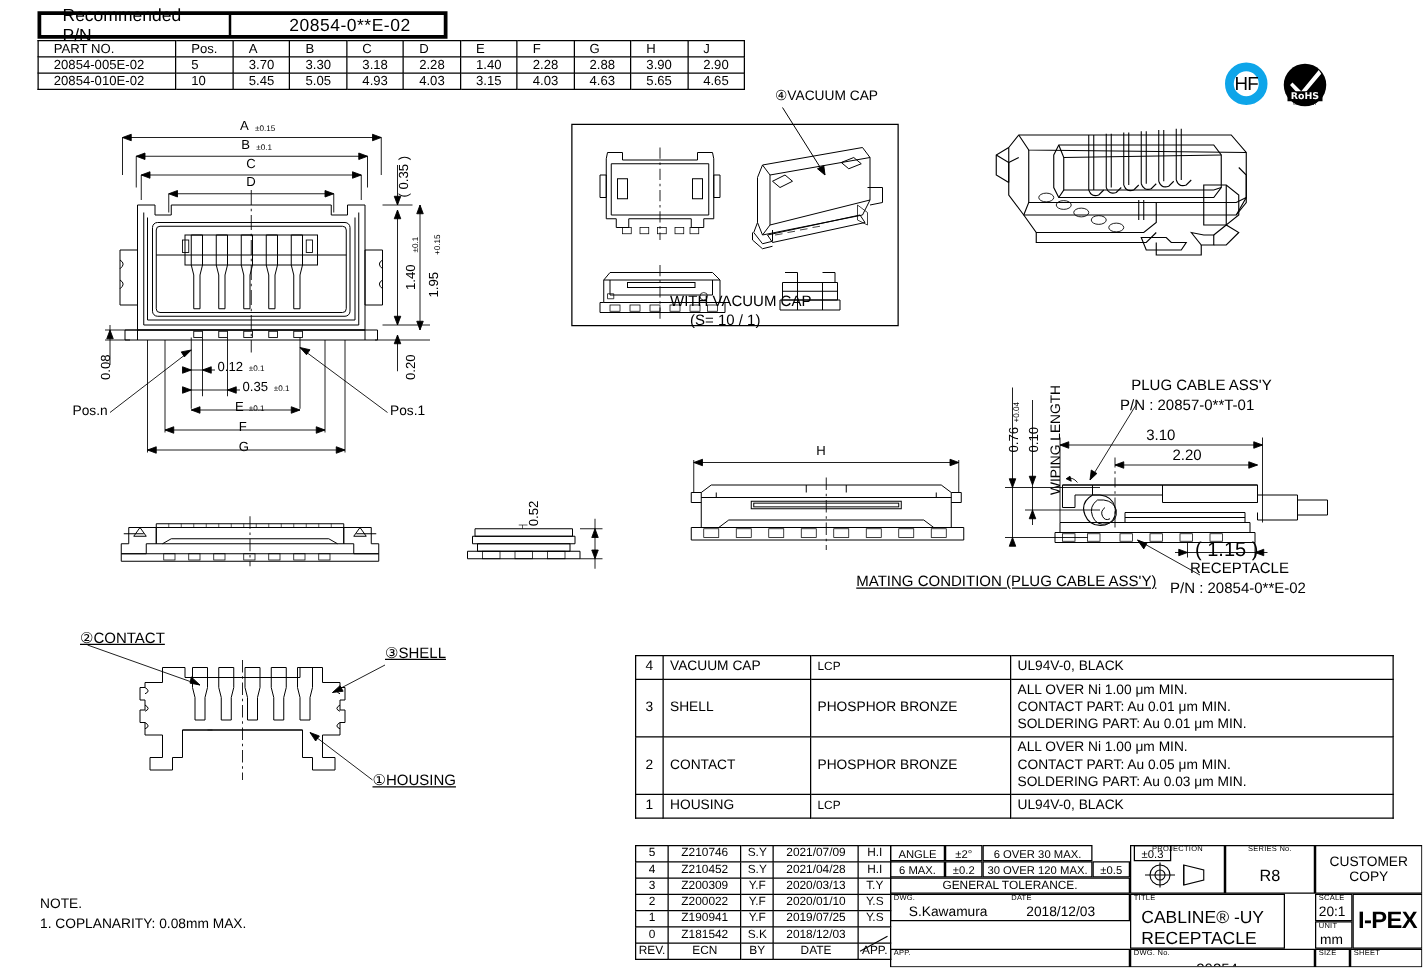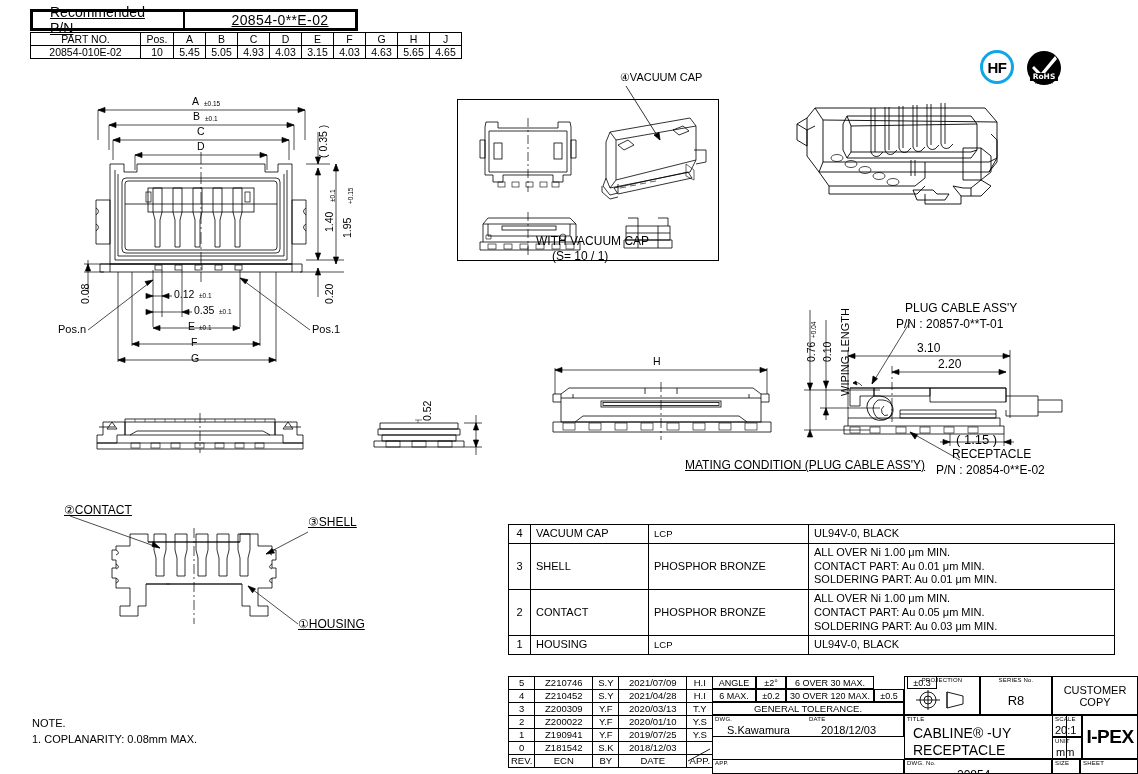--- a/index.html
+++ b/index.html
@@ -26,37 +26,36 @@
     border: 3px solid #000;
     display: flex;
     align-items: stretch;
     height: 22px;
     background: #fff;
   }
   #pn-header .cell {
     display: flex; align-items: center; justify-content: center;
     font-size: 14px;
     padding: 0 17px;
-    text-decoration: underline;
   }
   #pn-header .c1 { width: 152px; border-right: 2px solid #000; }
   #pn-header .c2 { width: 150px; letter-spacing: .4px; margin-left: 20px; }
 
   
   #dim-table {
     left: 30px; top: 32px;
     border-collapse: collapse;
     font-size: 10.5px;
   }
   #dim-table td, #dim-table th {
     border: 1px solid #000;
-    text-align: center;
+    text-align: left;
     font-weight: normal;
     height: 13px;
-    padding: 0 2px;
+    padding: 0 12px;
     line-height: 1;
   }
   #dim-table .partcol { width: 110px; }
   #dim-table .poscol { width: 33px; }
   #dim-table .dcol { width: 32px; }
 
   
   .framebox { border: 1px solid #000; }
 
   
@@ -100,23 +99,23 @@
     left: 2px; top: 0px;
     letter-spacing: .2px;
   }
   .rev-tbl { border-collapse: collapse; font-size: 9.5px; }
   .rev-tbl td { border: 1px solid #000; text-align: center; height: 13px;
                 padding: 0 2px; line-height: 1; }
 
   
   .badge-hf {
     width: 34px; height: 34px; border-radius: 50%;
-    border: 3px solid #0ea5e9;
+    border: 7px solid #0ea5e9;
     display: flex; align-items: center; justify-content: center;
-    font-size: 15px; font-weight: bold; letter-spacing: -.5px;
+    font-size: 15px; font-weight: normal; letter-spacing: -.5px;
   }
 
   .note { font-size: 11px; line-height: 1.45; }
   .lbl-txt { font-size: 11px; }
   .dim-txt { font-size: 10.5px; }
   .dim-sm { font-size: 6.5px; }
   .vert { transform-origin: 0 0; }
   .u { text-decoration: underline; }
 </style>
 </head>
@@ -140,20 +139,33 @@
         <th class="dcol">D</th>
         <th class="dcol">E</th>
         <th class="dcol">F</th>
         <th class="dcol">G</th>
         <th class="dcol">H</th>
         <th class="dcol">J</th>
       </tr>
     </thead>
     <tbody>
       <tr>
+        <td>20854-005E-02</td>
+        <td>5</td>
+        <td>3.70</td>
+        <td>3.30</td>
+        <td>3.18</td>
+        <td>2.28</td>
+        <td>1.40</td>
+        <td>2.28</td>
+        <td>2.88</td>
+        <td>3.90</td>
+        <td>2.90</td>
+      </tr>
+      <tr>
         <td>20854-010E-02</td>
         <td>10</td>
         <td>5.45</td>
         <td>5.05</td>
         <td>4.93</td>
         <td>4.03</td>
         <td>3.15</td>
         <td>4.03</td>
         <td>4.63</td>
         <td>5.65</td>
@@ -660,21 +672,21 @@
       </g>
     </svg>
 
     <div class="txt dim-txt vert" style="left:6px; top:62px; transform:rotate(-90deg);">0.76</div>
     <div class="txt dim-sm vert" style="left:11px; top:38px; transform:rotate(-90deg);">+0.04</div>
     <div class="txt dim-txt vert" style="left:22px; top:62px; transform:rotate(-90deg);">0.10</div>
     <div class="txt lbl-txt vert" style="left:40px; top:96px; transform:rotate(-90deg); font-size:11px;">WIPING LENGTH</div>
 
     <div class="txt dim-txt" style="left:117px; top:42px; font-size:12px;">3.10</div>
     <div class="txt dim-txt" style="left:138px; top:58px; font-size:12px;">2.20</div>
-    <div class="txt dim-txt" style="left:156px; top:133px; font-size:13px;">( 1.15 )</div>
+    <div class="txt dim-txt" style="left:156px; top:133px; font-size:16px;">( 1.15 )</div>
 
     <div class="txt lbl-txt" style="left:105px; top:2px; font-size:12px;">PLUG CABLE ASS'Y</div>
     <div class="txt lbl-txt" style="left:96px; top:18px; font-size:12px;">P/N : 20857-0**T-01</div>
     <div class="txt lbl-txt" style="left:152px; top:148px; font-size:12px;">RECEPTACLE</div>
     <div class="txt lbl-txt" style="left:136px; top:164px; font-size:12px;">P/N : 20854-0**E-02</div>
   </div>
 
   <div class="txt lbl-txt u" style="left:685px; top:459px; font-size:12px;">MATING CONDITION (PLUG CABLE ASS'Y)</div>
 
   <div class="abs" style="left:90px; top:520px;">
@@ -855,21 +867,21 @@
       </svg>
     </div>
 
     <div class="bx" style="left:472px; top:0; width:72px; height:39px;">
       <span class="lbl" style="left:50%; transform:translateX(-50%); white-space:nowrap;">SERIES No.</span>
       <span class="abs" style="left:50%; top:16px; transform:translateX(-50%); font-size:13px;">R8</span>
     </div>
 
     <div class="bx ctr" style="left:544px; top:0; width:86px; height:39px; font-size:11px;">CUSTOMER COPY</div>
 
-    <div class="bx" style="left:396px; top:39px; width:163px; height:44px;">
+    <div class="bx" style="left:396px; top:39px; width:124px; height:44px;">
       <span class="lbl">TITLE</span>
       <span class="abs" style="left:8px; top:9px; font-size:14px;">CABLINE® -UY</span>
       <span class="abs" style="left:8px; top:26px; font-size:14px;">RECEPTACLE</span>
     </div>
 
     <div class="bx" style="left:396px; top:83px; width:148px; height:15px;">
       <span class="lbl">DWG. No.</span>
       <span class="abs" style="left:52px; top:8px; font-size:12px;">20854</span>
     </div>
 

